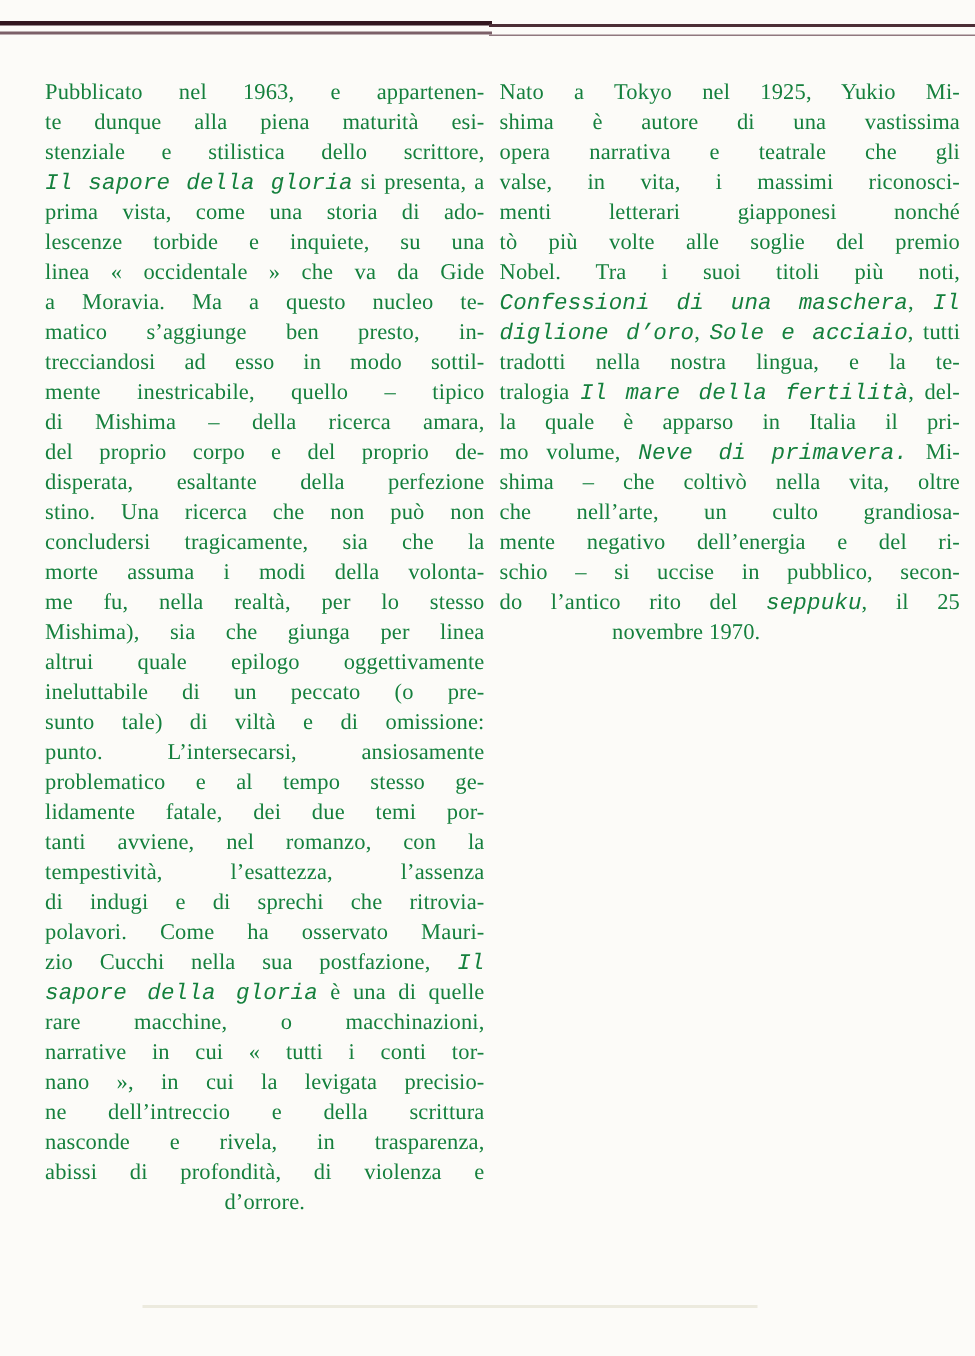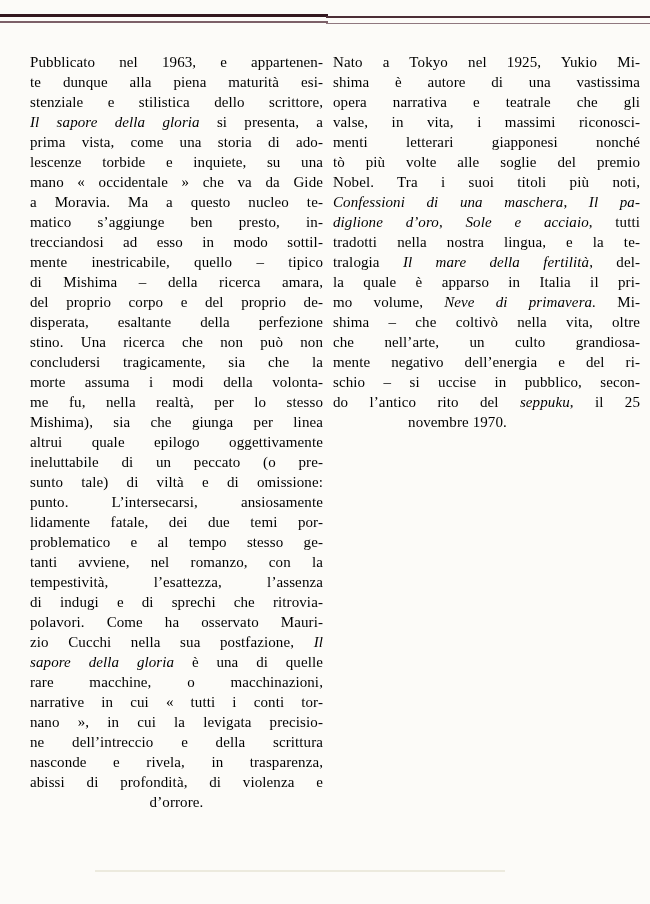--- a/index.html
+++ b/index.html
@@ -3,21 +3,21 @@
 <meta charset="utf-8">
 <style>
   html, body { margin: 0; padding: 0; background: #ffffff; }
   .page {
     position: relative;
     width: 650px;
     height: 904px;
     background: #fcfbf8;
     overflow: hidden;
     font-family: "Liberation Serif", "DejaVu Serif", serif;
-    color: #000000;
+    color: #15803d;
   }
   .rule { position: absolute; }
   .rule1-left  { left: 0;   width: 328px; top: 14px; height: 2.5px; background: #33171f; }
   .rule1-right { left: 326px; width: 324px; top: 15.5px; height: 2px; background: #4c2e36; }
   .rule2-left  { left: 0;   width: 328px; top: 21px; height: 1.8px; background: #7c6068; }
   .rule2-right { left: 326px; width: 324px; top: 22.5px; height: 1.5px; background: #90787f; }
   .artifact-line { position: absolute; left: 95px; width: 410px; top: 870px; height: 1.5px; background: #eceade; }
   .col {
     position: absolute;
     top: 52px;
@@ -31,57 +31,57 @@
     height: 20px;
     overflow: hidden;
     text-align: justify;
     text-align-last: justify;
   }
   .line.center {
     text-align: left;
     text-align-last: center;
   }
   .col-right .line.center { padding-right: 58px; }
-  .line em { font-style: italic; }
+  .line em { font-style: italic; font-family: Liberation Mono, monospace; }
 </style>
 </head>
 <body>
 
 <div class="page">
   <div class="rule rule1-left"></div>
   <div class="rule rule1-right"></div>
   <div class="rule rule2-left"></div>
   <div class="rule rule2-right"></div>
 
   <div class="col col-left">
       <div class="line"><span>Pubblicato nel 1963, e appartenen-</span></div>
       <div class="line"><span>te dunque alla piena maturità esi-</span></div>
       <div class="line"><span>stenziale e stilistica dello scrittore,</span></div>
       <div class="line"><em>Il sapore della gloria</em><span> si presenta, a</span></div>
       <div class="line"><span>prima vista, come una storia di ado-</span></div>
       <div class="line"><span>lescenze torbide e inquiete, su una</span></div>
-      <div class="line"><span>mano « occidentale » che va da Gide</span></div>
+      <div class="line"><span>linea « occidentale » che va da Gide</span></div>
       <div class="line"><span>a Moravia. Ma a questo nucleo te-</span></div>
       <div class="line"><span>matico s’aggiunge ben presto, in-</span></div>
       <div class="line"><span>trecciandosi ad esso in modo sottil-</span></div>
       <div class="line"><span>mente inestricabile, quello – tipico</span></div>
       <div class="line"><span>di Mishima – della ricerca amara,</span></div>
       <div class="line"><span>del proprio corpo e del proprio de-</span></div>
       <div class="line"><span>disperata, esaltante della perfezione</span></div>
       <div class="line"><span>stino. Una ricerca che non può non</span></div>
       <div class="line"><span>concludersi tragicamente, sia che la</span></div>
       <div class="line"><span>morte assuma i modi della volonta-</span></div>
       <div class="line"><span>me fu, nella realtà, per lo stesso</span></div>
       <div class="line"><span>Mishima), sia che giunga per linea</span></div>
       <div class="line"><span>altrui quale epilogo oggettivamente</span></div>
       <div class="line"><span>ineluttabile di un peccato (o pre-</span></div>
       <div class="line"><span>sunto tale) di viltà e di omissione:</span></div>
       <div class="line"><span>punto. L’intersecarsi, ansiosamente</span></div>
+      <div class="line"><span>problematico e al tempo stesso ge-</span></div>
       <div class="line"><span>lidamente fatale, dei due temi por-</span></div>
-      <div class="line"><span>problematico e al tempo stesso ge-</span></div>
       <div class="line"><span>tanti avviene, nel romanzo, con la</span></div>
       <div class="line"><span>tempestività, l’esattezza, l’assenza</span></div>
       <div class="line"><span>di indugi e di sprechi che ritrovia-</span></div>
       <div class="line"><span>polavori. Come ha osservato Mauri-</span></div>
       <div class="line"><span>zio Cucchi nella sua postfazione, </span><em>Il</em></div>
       <div class="line"><em>sapore della gloria</em><span> è una di quelle</span></div>
       <div class="line"><span>rare macchine, o macchinazioni,</span></div>
       <div class="line"><span>narrative in cui « tutti i conti tor-</span></div>
       <div class="line"><span>nano », in cui la levigata precisio-</span></div>
       <div class="line"><span>ne dell’intreccio e della scrittura</span></div>

